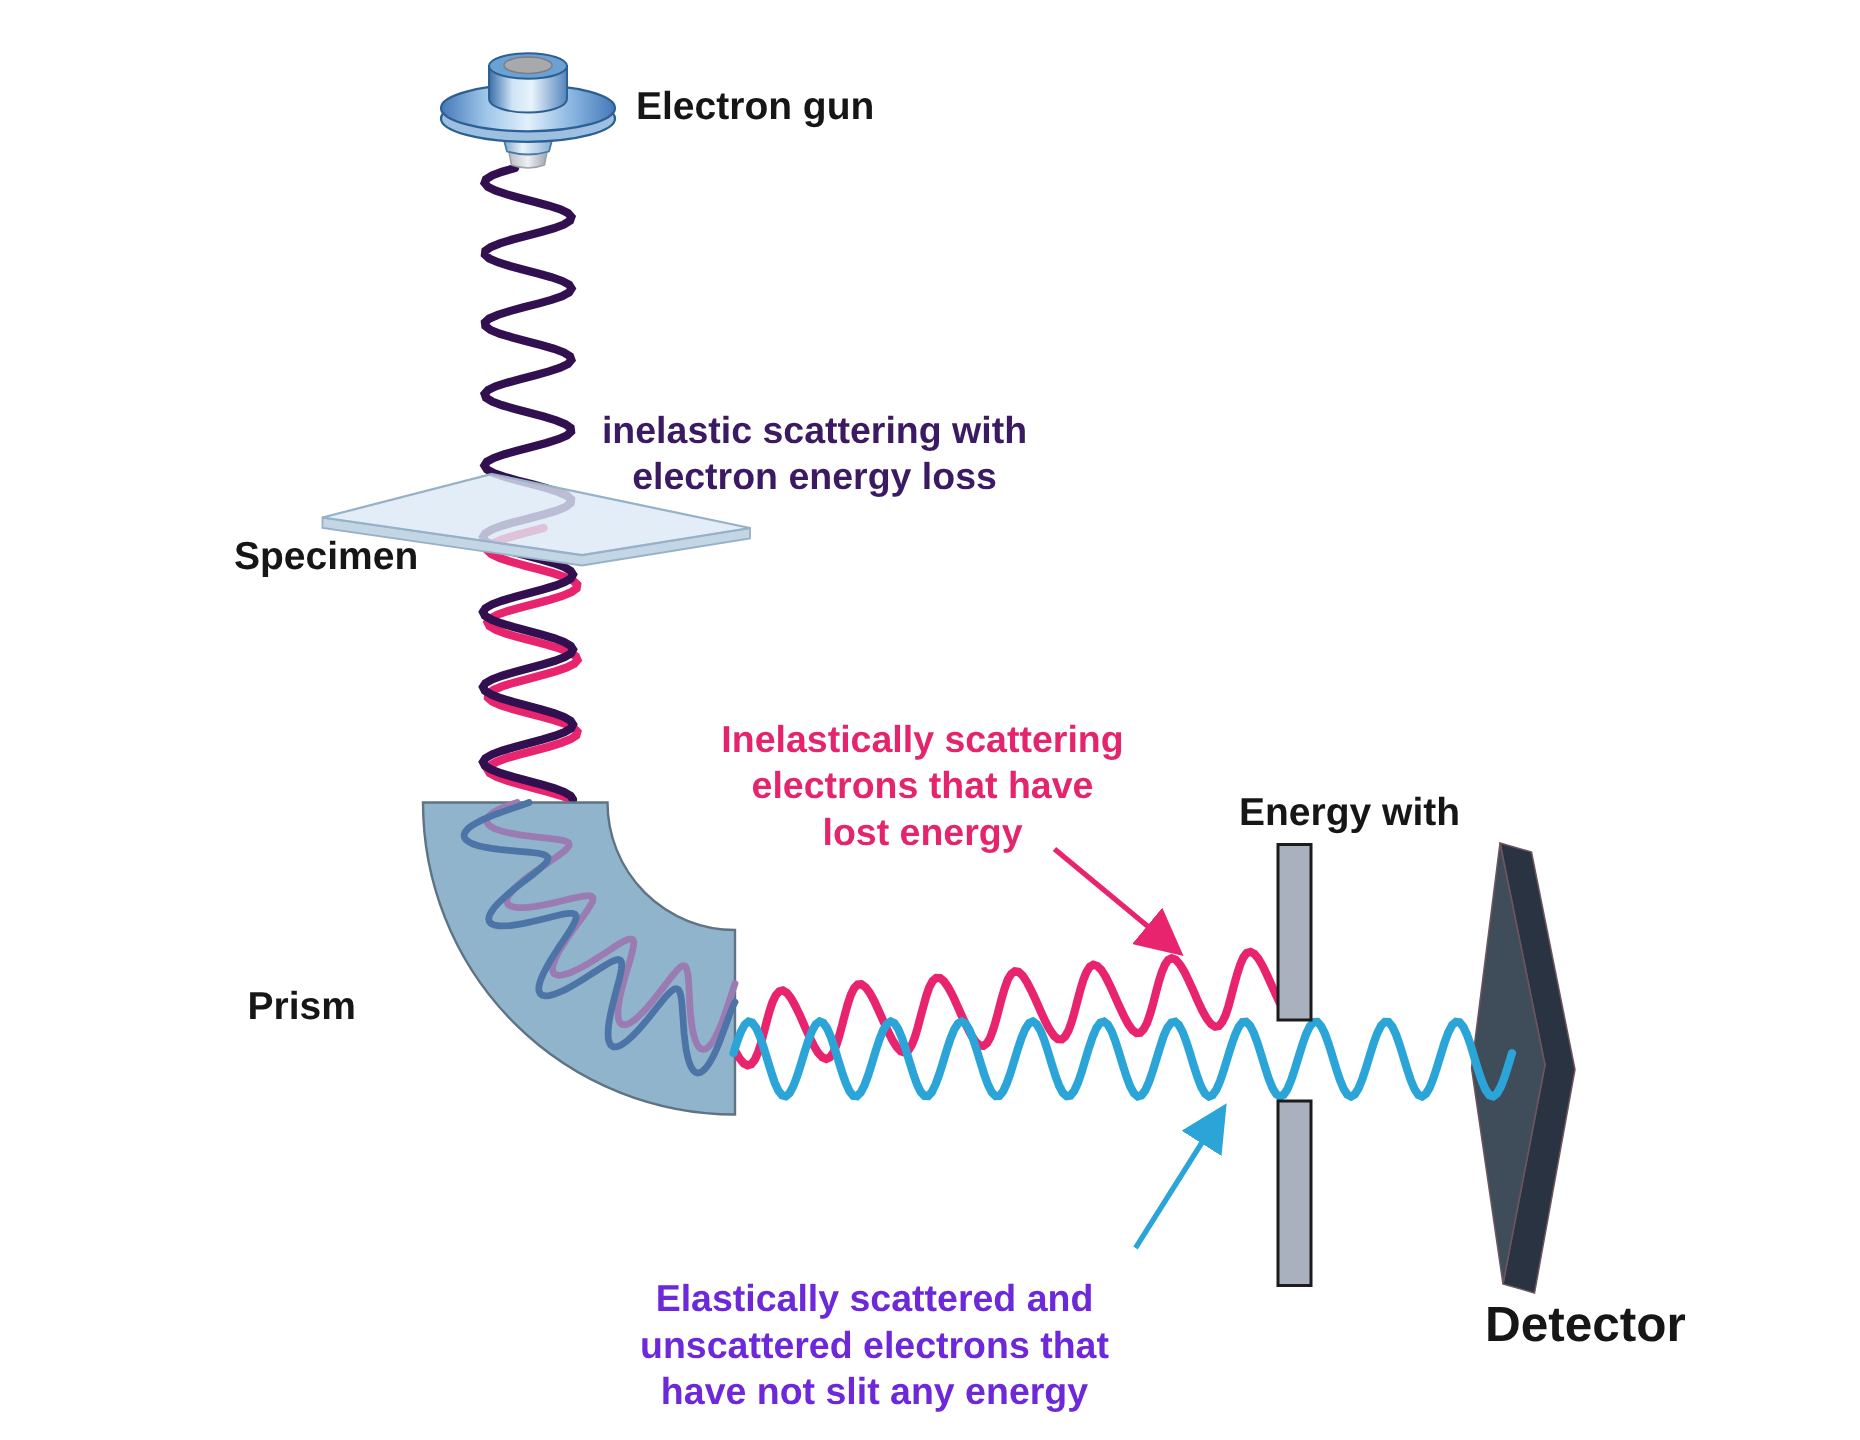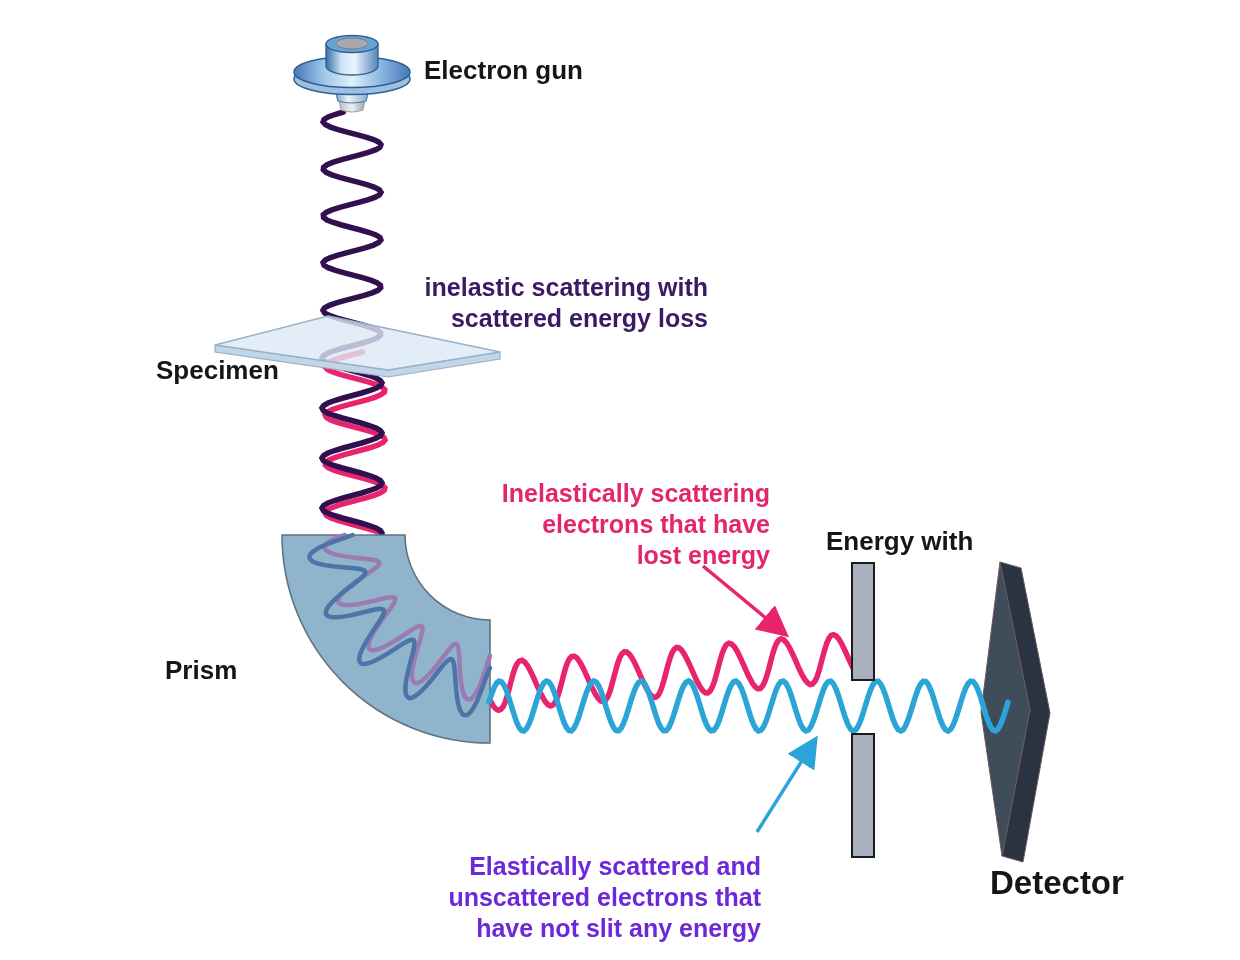--- a/index.html
+++ b/index.html
@@ -1,20 +1,20 @@
 <!DOCTYPE html>
 <html><head>
 <meta charset="utf-8">
 <style>
   html,body{margin:0;padding:0;background:#ffffff;}
   #stage{position:relative;width:1240px;height:960px;background:#ffffff;overflow:hidden;
          font-family:"Liberation Sans","DejaVu Sans",sans-serif;}
   #stage svg{position:absolute;left:0;top:0;}
   .lbl{position:absolute;font-weight:bold;font-size:26px;color:#161616;white-space:nowrap;}
-  .note{position:absolute;font-weight:bold;font-size:25px;line-height:31px;text-align:right;}
+  .note{position:absolute;font-weight:bold;font-size:25px;line-height:31px;text-align:center;}
 </style>
 </head>
 <body>
 
 <div id="stage">
 
   <svg width="1240" height="960" viewBox="0 0 1240 960">
     <defs>
       <linearGradient id="gunDisc" x1="0" y1="0" x2="1" y2="0">
         <stop offset="0" stop-color="#4478b8"></stop>
@@ -85,21 +85,21 @@
       <path d="M326,44 L326,66 A26,9 0 0 0 378,66 L378,44 Z" fill="url(#gunCyl)" stroke="#2d5f93" stroke-width="1.3"></path>
       <ellipse cx="352" cy="44" rx="26" ry="8.5" fill="#6ba2d6" stroke="#2d5f93" stroke-width="1.3"></ellipse>
       <ellipse cx="352" cy="43.5" rx="16" ry="5.5" fill="#a9a9ad" stroke="#7d7d82" stroke-width="1"></ellipse>
     </g>
   </svg>
 
   <div class="lbl" style="left:424px;top:55px;">Electron gun</div>
 
   <div class="note" style="left: 378px; top: 272px; width: 330px; color: rgb(59, 26, 99);">
     <span>inelastic scattering with</span><br>
-    <span>scattered energy loss</span>
+    <span>electron energy loss</span>
   </div>
 
   <div class="lbl" style="left:156px;top:355px;">Specimen</div>
 
   <div class="note" style="left: 460px; top: 478px; width: 310px; color: rgb(229, 36, 110);">
     <span>Inelastically scattering</span><br>
     <span>electrons that have</span><br>
     <span>lost energy</span>
   </div>
 

